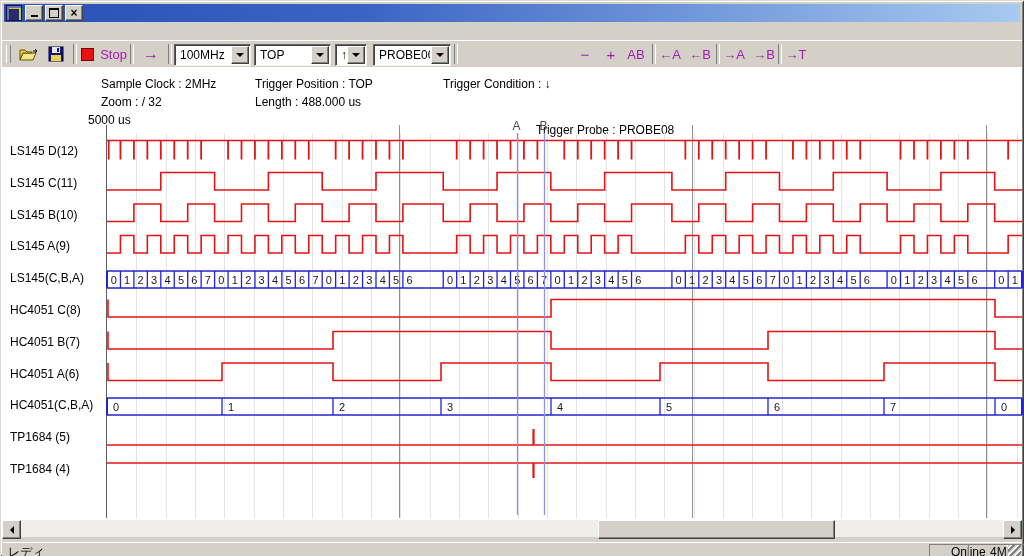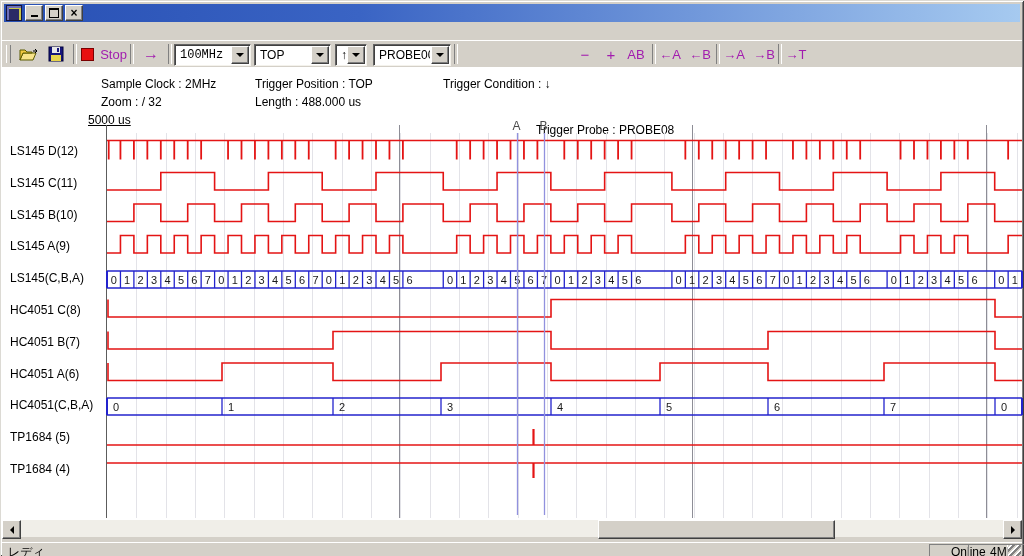--- a/index.html
+++ b/index.html
@@ -96,21 +96,21 @@
     </div>
     <div class="sep" style="left:71px;"></div>
     <div class="tb" style="left:78px;width:48px;">
       <span class="stop-sq"></span>
       <span class="tbtn">Stop</span>
     </div>
     <div class="sep" style="left:128px;"></div>
     <div class="tb tbtn" style="left:134px;width:30px;font-size:16px;">→</div>
     <div class="sep" style="left:166px;"></div>
 
-    <div class="combo" style="left:172px;width:75px;font-family:Liberation Mono, monospace;">
+    <div class="combo" style="left:172px;width:75px;">
       <span class="val">100MHz</span>
       <span class="drop">
           <span class="tri-down"></span>
         </span>
     </div>
     <div class="combo" style="left:252px;width:75px;">
       <span class="val">TOP</span>
       <span class="drop">
           <span class="tri-down"></span>
         </span>
@@ -146,21 +146,21 @@
   </div>
 
   <div class="client"></div>
 
   <div class="info" style="left:101px;top:77px;">Sample Clock : 2MHz</div>
   <div class="info" style="left:101px;top:95px;">Zoom : /  32</div>
   <div class="info" style="left:255px;top:77px;">Trigger Position : TOP</div>
   <div class="info" style="left:255px;top:95px;">Length : 488.000 us</div>
   <div class="info" style="left:443px;top:77px;">Trigger Condition : ↓</div>
   <div class="info" style="left:536px;top:77px;margin-top:46px;">Trigger Probe : PROBE08</div>
-  <div class="info" style="left:88px;top:113px;text-decoration:underline;">5000 us</div>
+  <div class="info" style="left:88px;top:113px;">5000 us</div>
 
   <div class="chlabels" id="chlabels">
       <div style="top: 144px;">LS145 D(12)</div>
       <div style="top: 176px;">LS145 C(11)</div>
       <div style="top: 207.5px;">LS145 B(10)</div>
       <div style="top: 239px;">LS145 A(9)</div>
       <div style="top: 271px;">LS145(C,B,A)</div>
       <div style="top: 303px;">HC4051 C(8)</div>
       <div style="top: 335px;">HC4051 B(7)</div>
       <div style="top: 366.5px;">HC4051 A(6)</div>

